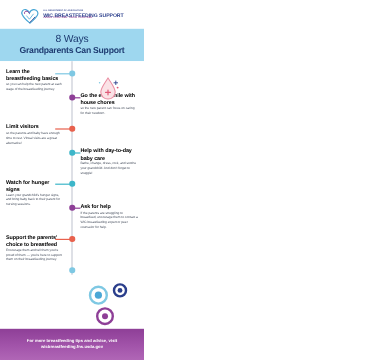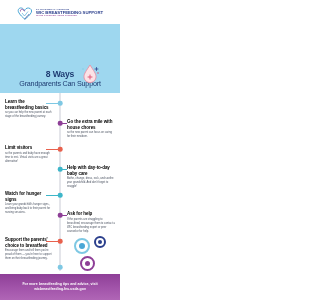--- a/index.html
+++ b/index.html
@@ -61,28 +61,27 @@
 
   
   .title-band{
     background:#9ed7ef;
     padding:4px 4px 5px;
     text-align:center;
     color:#1f3c72;
   }
   .title-main{
     font-size:8.6px;
-    font-weight:bold;
+    font-weight:normal;
     line-height:1.05;
     letter-spacing:-.15px;
-    margin-top:42px;
   }
   .title-sub{
     font-size:7.2px;
-    font-weight:normal;
+    font-weight:bold;
     line-height:1.12;
     letter-spacing:-.2px;
     margin-top:1px;
   }
 
   
   .body-wrap{
     position:relative;
     height:178px;
     background:#ffffff;

